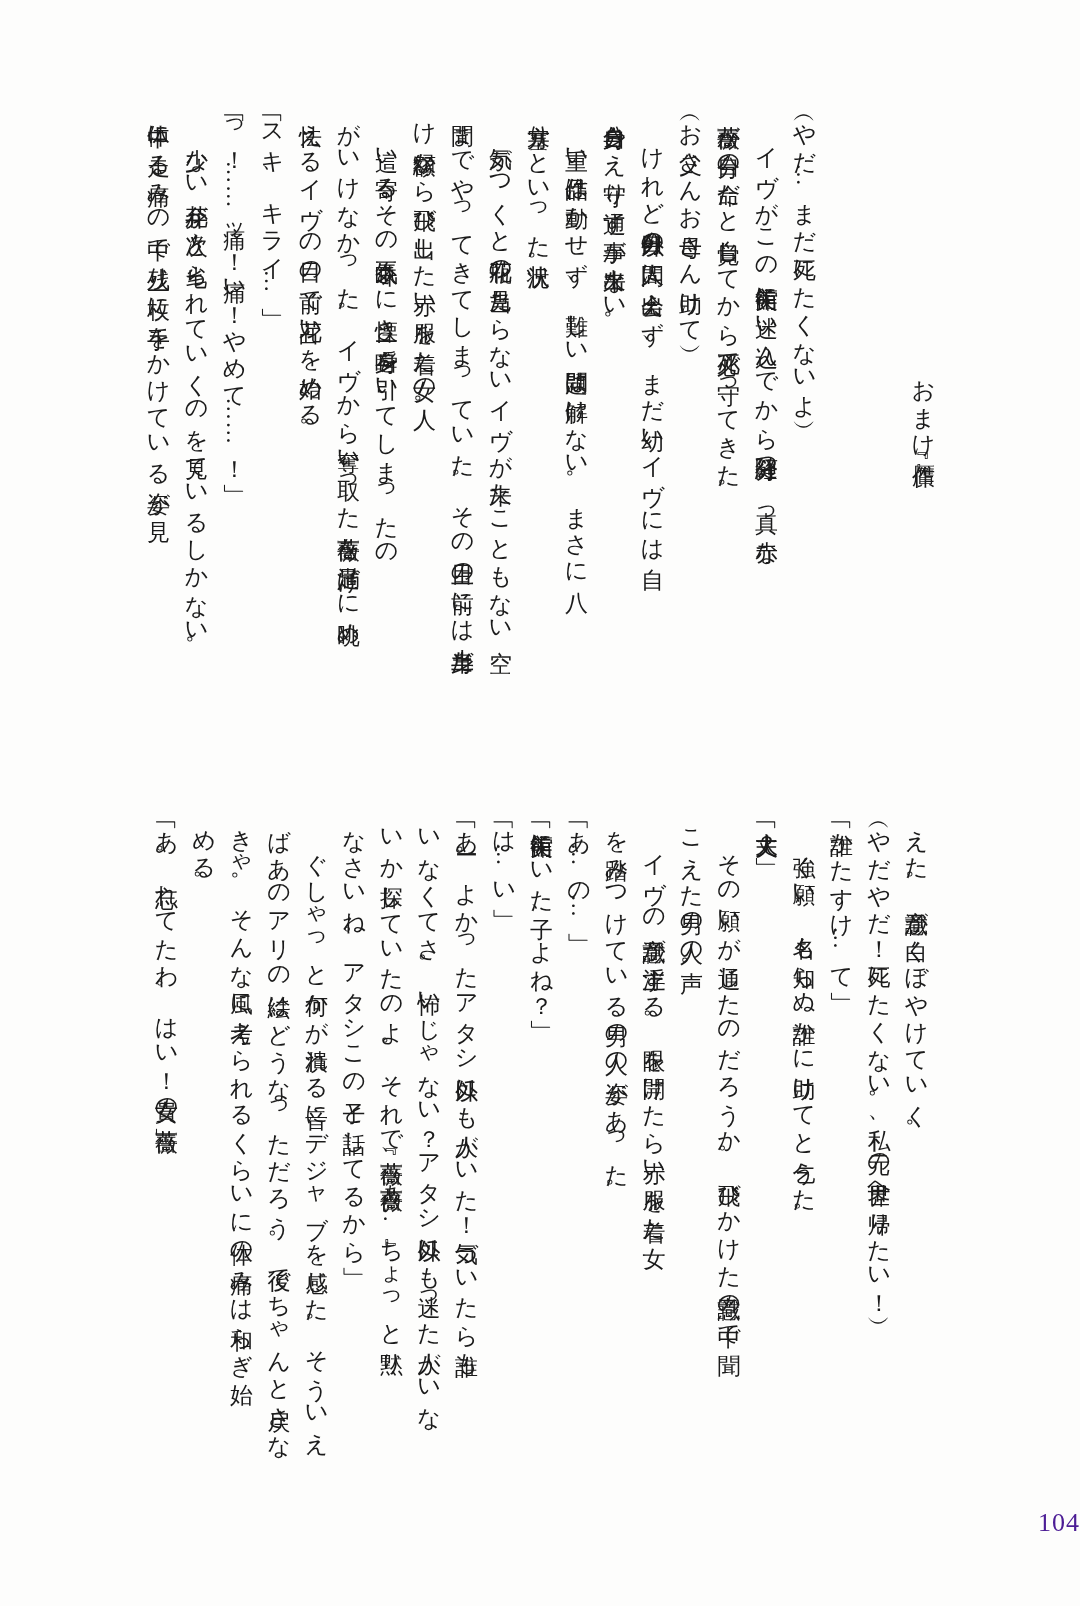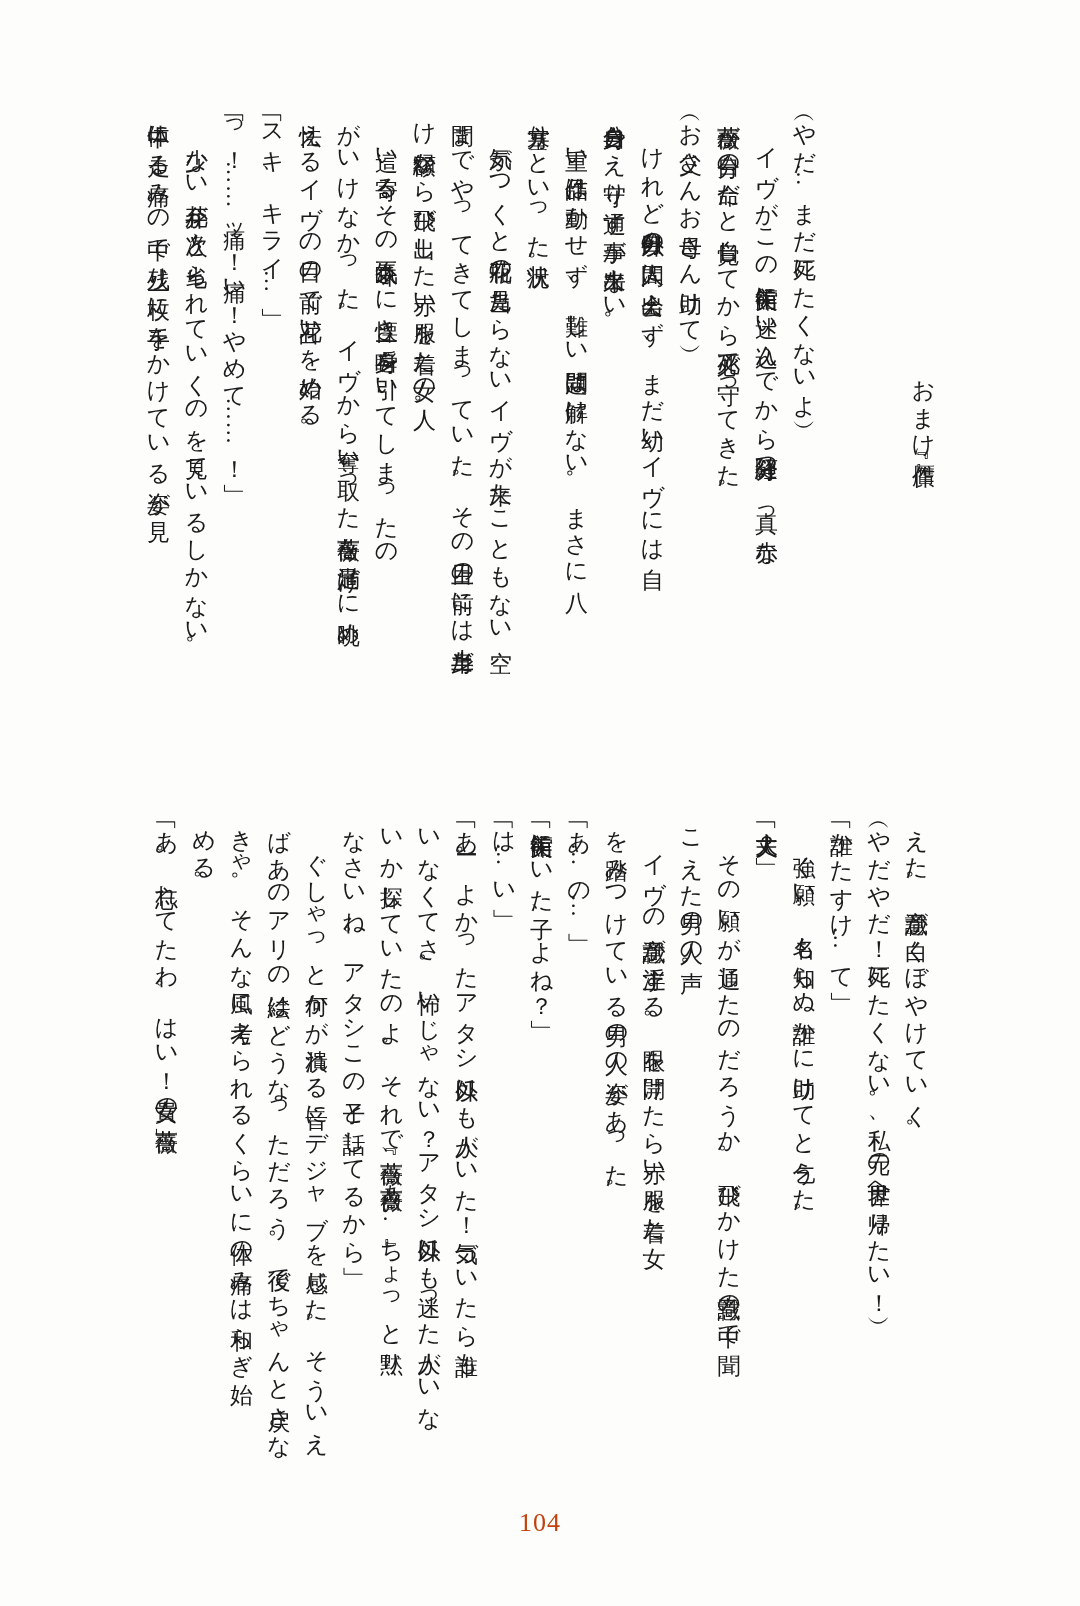--- a/index.html
+++ b/index.html
@@ -51,24 +51,24 @@
     line-height: 37.5px;
   }
   .col {
     
   }
   .page-number {
     position: absolute;
     top: 1508px;
     left: 0;
     width: 100%;
-    text-align: center;
+    text-align: right;
     font-size: 26px;
     letter-spacing: 1px;
-    color: #c2410c;
+    color: #4c1d95;
   }
 </style>
 </head>
 <body>
 
 <div class="page">
 
   <div class="title-col vtext">おまけ『贋作』</div>
 
   <div class="block block-top vtext"><div class="col">（やだ…まだ死にたくないよ）</div><div class="col">　イヴがこの美術館に迷い込んでから随分経つ。真っ赤な</div><div class="col">薔薇が自分の命だと自覚してから必死で守ってきた。</div><div class="col">（お父さんお母さん助けて）</div><div class="col">　けれど自分以外の人間に出会えず、まだ幼いイヴには自</div><div class="col">分自身さえ守り通す事が出来ない。</div><div class="col">　重い作品は動かせず、難しい問題は解けない。まさに八</div><div class="col">方塞りといった状況。</div><div class="col">　気がつくと花瓶の見当たらないイヴが来たこともない空</div><div class="col">間までやってきてしまっていた。その上目の前には上半身だ</div><div class="col">け額縁から飛び出した赤い服を着た女の人。</div><div class="col">　這い寄るその不気味さに慄き一瞬身を引いてしまったの</div><div class="col">がいけなかった。イヴから奪い取った薔薇を満足げに眺め、</div><div class="col">怯えるイヴの目の前で花占いを始める。</div><div class="col">「スキ、キライ…」</div><div class="col">「っ！……痛ッ！痛い！やめて……！」</div><div class="col">　少ない花弁が次々と毟られていくのを見ているしかない。</div><div class="col">体中に走る痛みの中で残り一枚に手をかけている姿が見</div></div>

